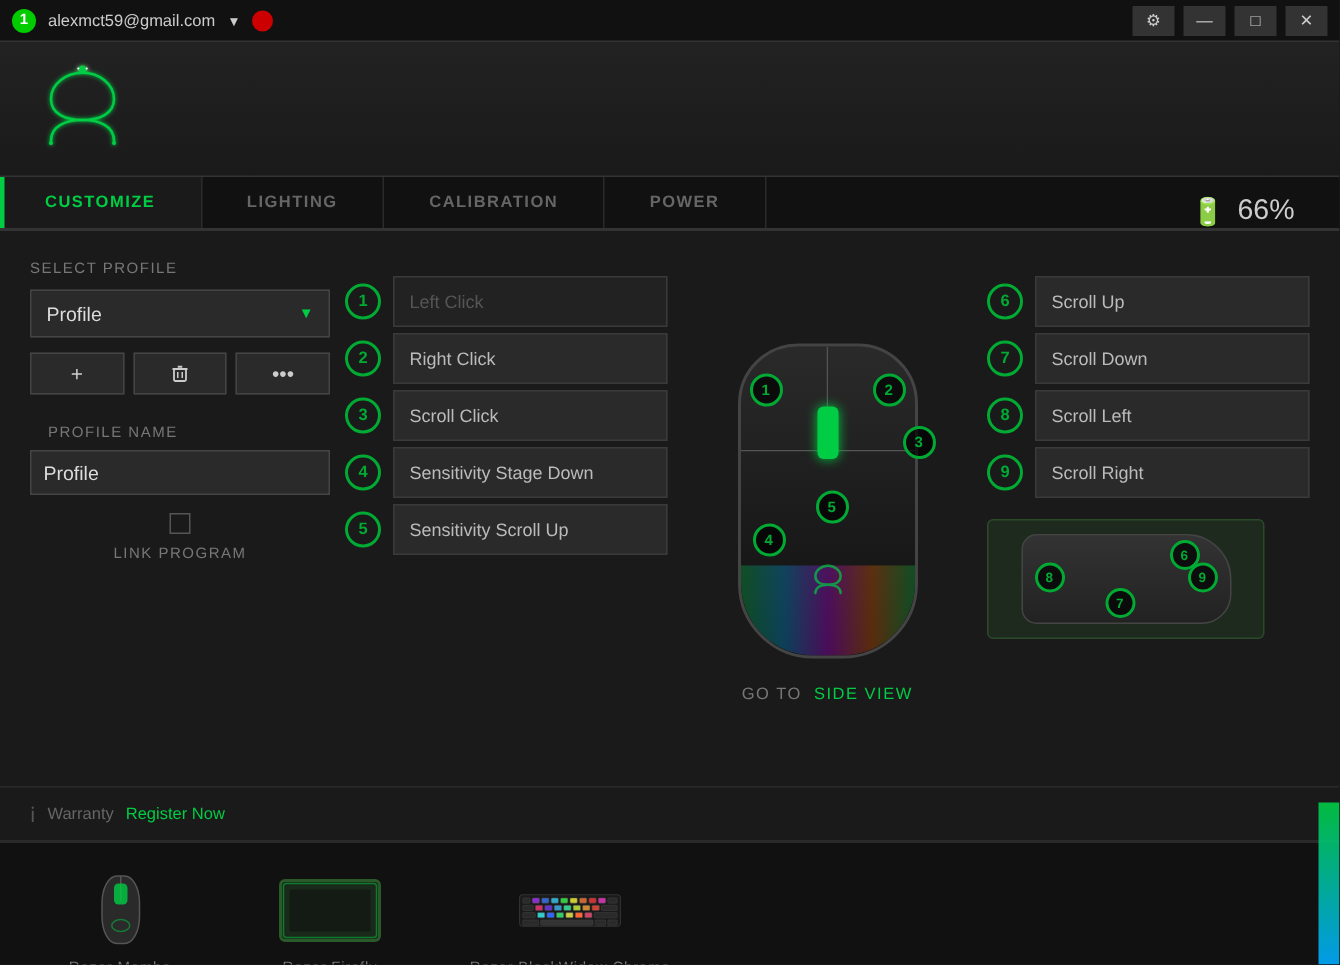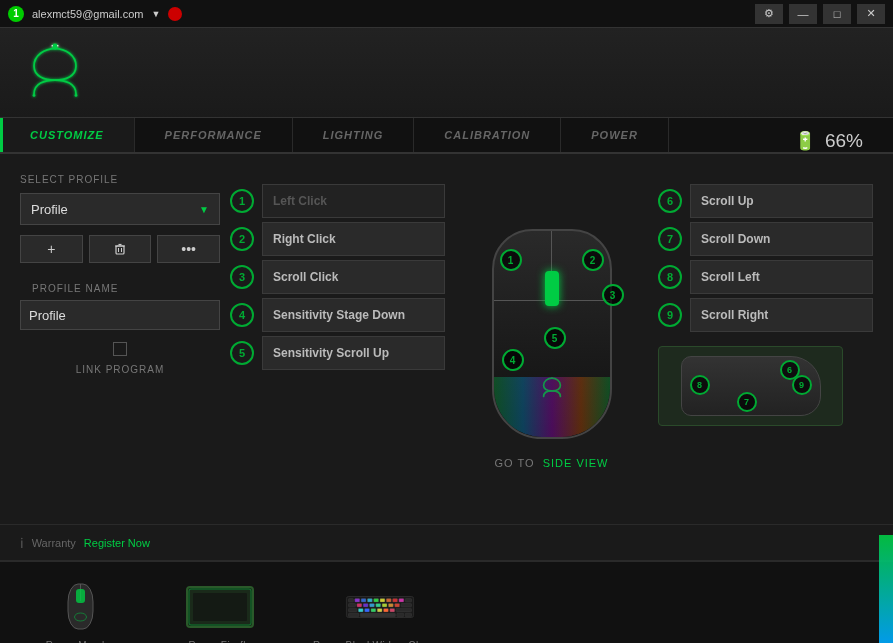--- a/index.html
+++ b/index.html
@@ -126,21 +126,20 @@
       display: flex;
       align-items: center;
       font-size: 11px;
       font-weight: bold;
       letter-spacing: 1px;
       color: #666;
       cursor: pointer;
       border-right: 1px solid #2a2a2a;
       text-transform: uppercase;
       position: relative;
-      font-style: italic;
     }
     .tab-item.active {
       color: #00cc44;
       background: #1a1a1a;
     }
     .tab-item.active::before {
       content: '';
       position: absolute;
       left: 0;
       top: 0;
@@ -292,21 +291,20 @@
       flex: 1;
       height: 30px;
       background: #2a2a2a;
       border: 1px solid #3a3a3a;
       color: #bbb;
       font-size: 12px;
       display: flex;
       align-items: center;
       padding: 16px 10px;
       cursor: pointer;
-      font-weight: bold;
     }
     .btn-label.disabled {
       color: #555;
       background: #222;
     }
 
     
     .mouse-area {
       flex: 1;
       display: flex;
@@ -580,21 +578,20 @@
       <circle cx="80" cy="82" r="2" fill="#00cc44" stroke="none"></circle>
 
       <circle cx="46" cy="11" r="1" fill="#fff" stroke="none"></circle>
       <circle cx="54" cy="11" r="1" fill="#fff" stroke="none"></circle>
     </g>
   </svg>
 </div>
 
 <div class="tabs-bar">
   <div class="tab-item active">CUSTOMIZE</div>
-  <div class="tab-item">PERFORMANCE</div>
   <div class="tab-item">LIGHTING</div>
   <div class="tab-item">CALIBRATION</div>
   <div class="tab-item">POWER</div>
 </div>
 
 <div class="battery-area">
   <span class="battery-icon">🔋</span>
   <span class="battery-pct">66%</span>
 </div>
 

